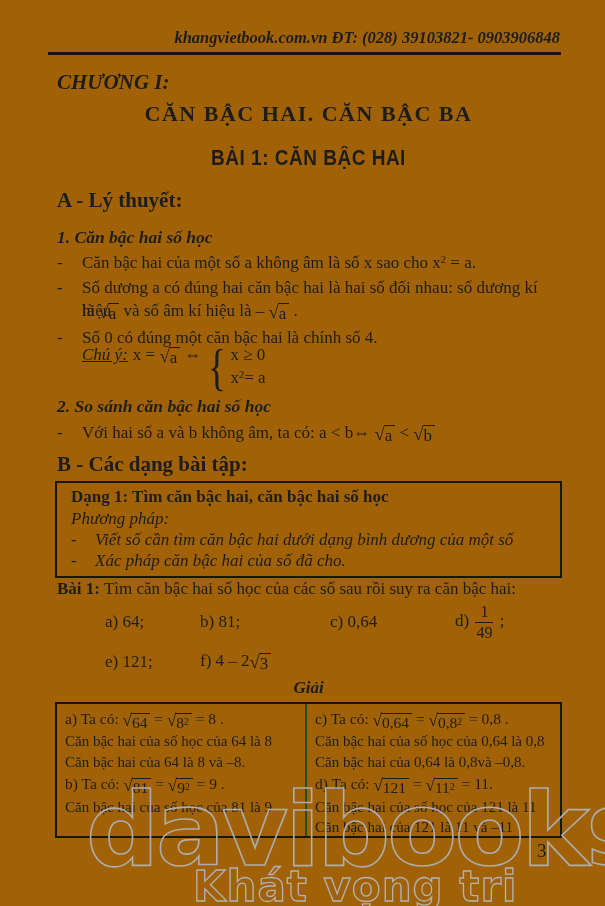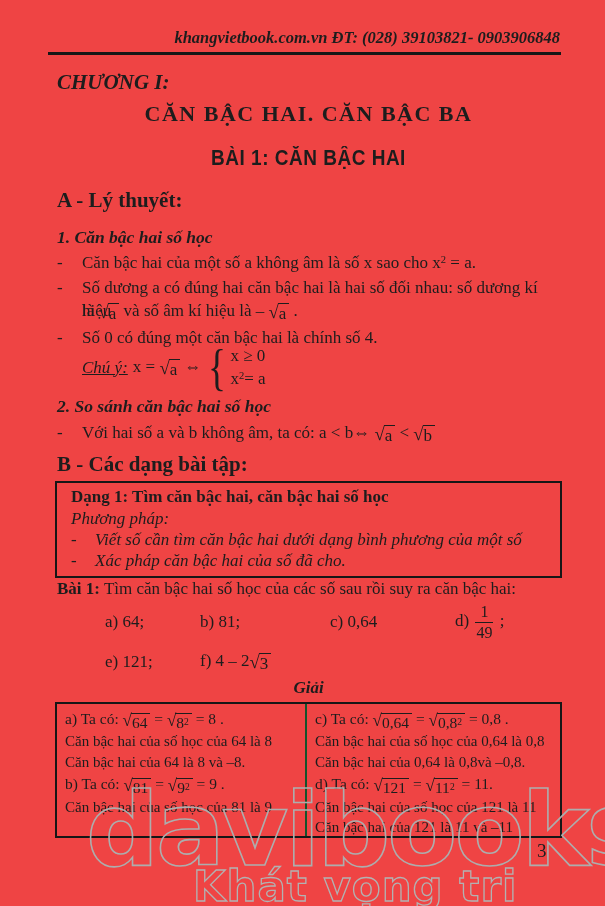--- a/index.html
+++ b/index.html
@@ -1,19 +1,19 @@
 <!DOCTYPE html>
 <html><head>
 <meta charset="utf-8">
 <style>
   * { margin:0; padding:0; box-sizing:border-box; }
   html,body { background:#e8e8e8; }
   .page {
     position:relative; width:605px; height:906px; margin:0 auto;
-    background:#ef4444; overflow:hidden;
+    background:#a16207; overflow:hidden;
     font-family:"Liberation Serif", serif; color:#1d1d1d;
     font-size:17px;
   }
   .abs { position:absolute; }
 
   
   .hdr { top:28px; left:57px; width:503px; text-align:right;
          font-weight:bold; font-style:italic; font-size:16.5px; }
   .hdr-rule { top:52px; left:48px; width:513px; height:2.5px; background:#161616; }
 
@@ -27,21 +27,21 @@
                    transform:scaleY(1.12); transform-origin:top; }
   .section-head  { left:57px; font-weight:bold; font-size:21px; }
   .sub-head      { left:57px; font-weight:bold; font-style:italic; font-size:17.5px; }
 
   
   .bullet { left:57px; width:505px; display:flex; line-height:23px; }
   .bullet .dash { width:25px; flex:0 0 25px; }
   .indented { left:82px; width:480px; line-height:23px; }
 
   
-  .note { top:345px; left:82px; display:flex; align-items:center; }
+  .note { top:345px; left:82px; display:flex; }
   .note-label { font-style:italic; text-decoration:underline; margin-right:5px; }
   .brace { font-size:50px; font-weight:400; line-height:0.9;
            margin:0 1px 0 4px; transform:scaleX(0.75); }
   .case-lines { display:inline-flex; flex-direction:column; gap:3px; }
   .case-lines > span { line-height:20px; }
 
   
   .frame { left:55px; width:507px; border:2px solid #161616; background:transparent; }
   .dang-box { top:481px; padding:3px 12px 5px 14px; }
   .dang-title { font-weight:bold; font-size:17px; line-height:22px; }
@@ -153,21 +153,21 @@
         </span></span>
   </div>
 
   <div class="abs section-head" style="top:452px">B - Các dạng bài tập:</div>
 
   <div class="abs frame dang-box">
     <div class="dang-title">Dạng 1: Tìm căn bậc hai, căn bậc hai số học</div>
     <div class="method-label">Phương pháp:</div>
     <div class="method-item">
       <span class="dash">-</span>
-      <span>Viết số cần tìm căn bậc hai dưới dạng bình phương của một số</span>
+      <span>Viết số cần tìm căn bậc hai dưới dạng bình dương của một số</span>
     </div>
     <div class="method-item">
       <span class="dash">-</span>
       <span>Xác pháp căn bậc hai của số đã cho.</span>
     </div>
   </div>
 
   <div class="abs bai-line">
     <span class="bai-label">Bài 1:</span><span> Tìm căn bậc hai số học của các số sau rồi suy ra căn bậc hai:</span>
   </div>

